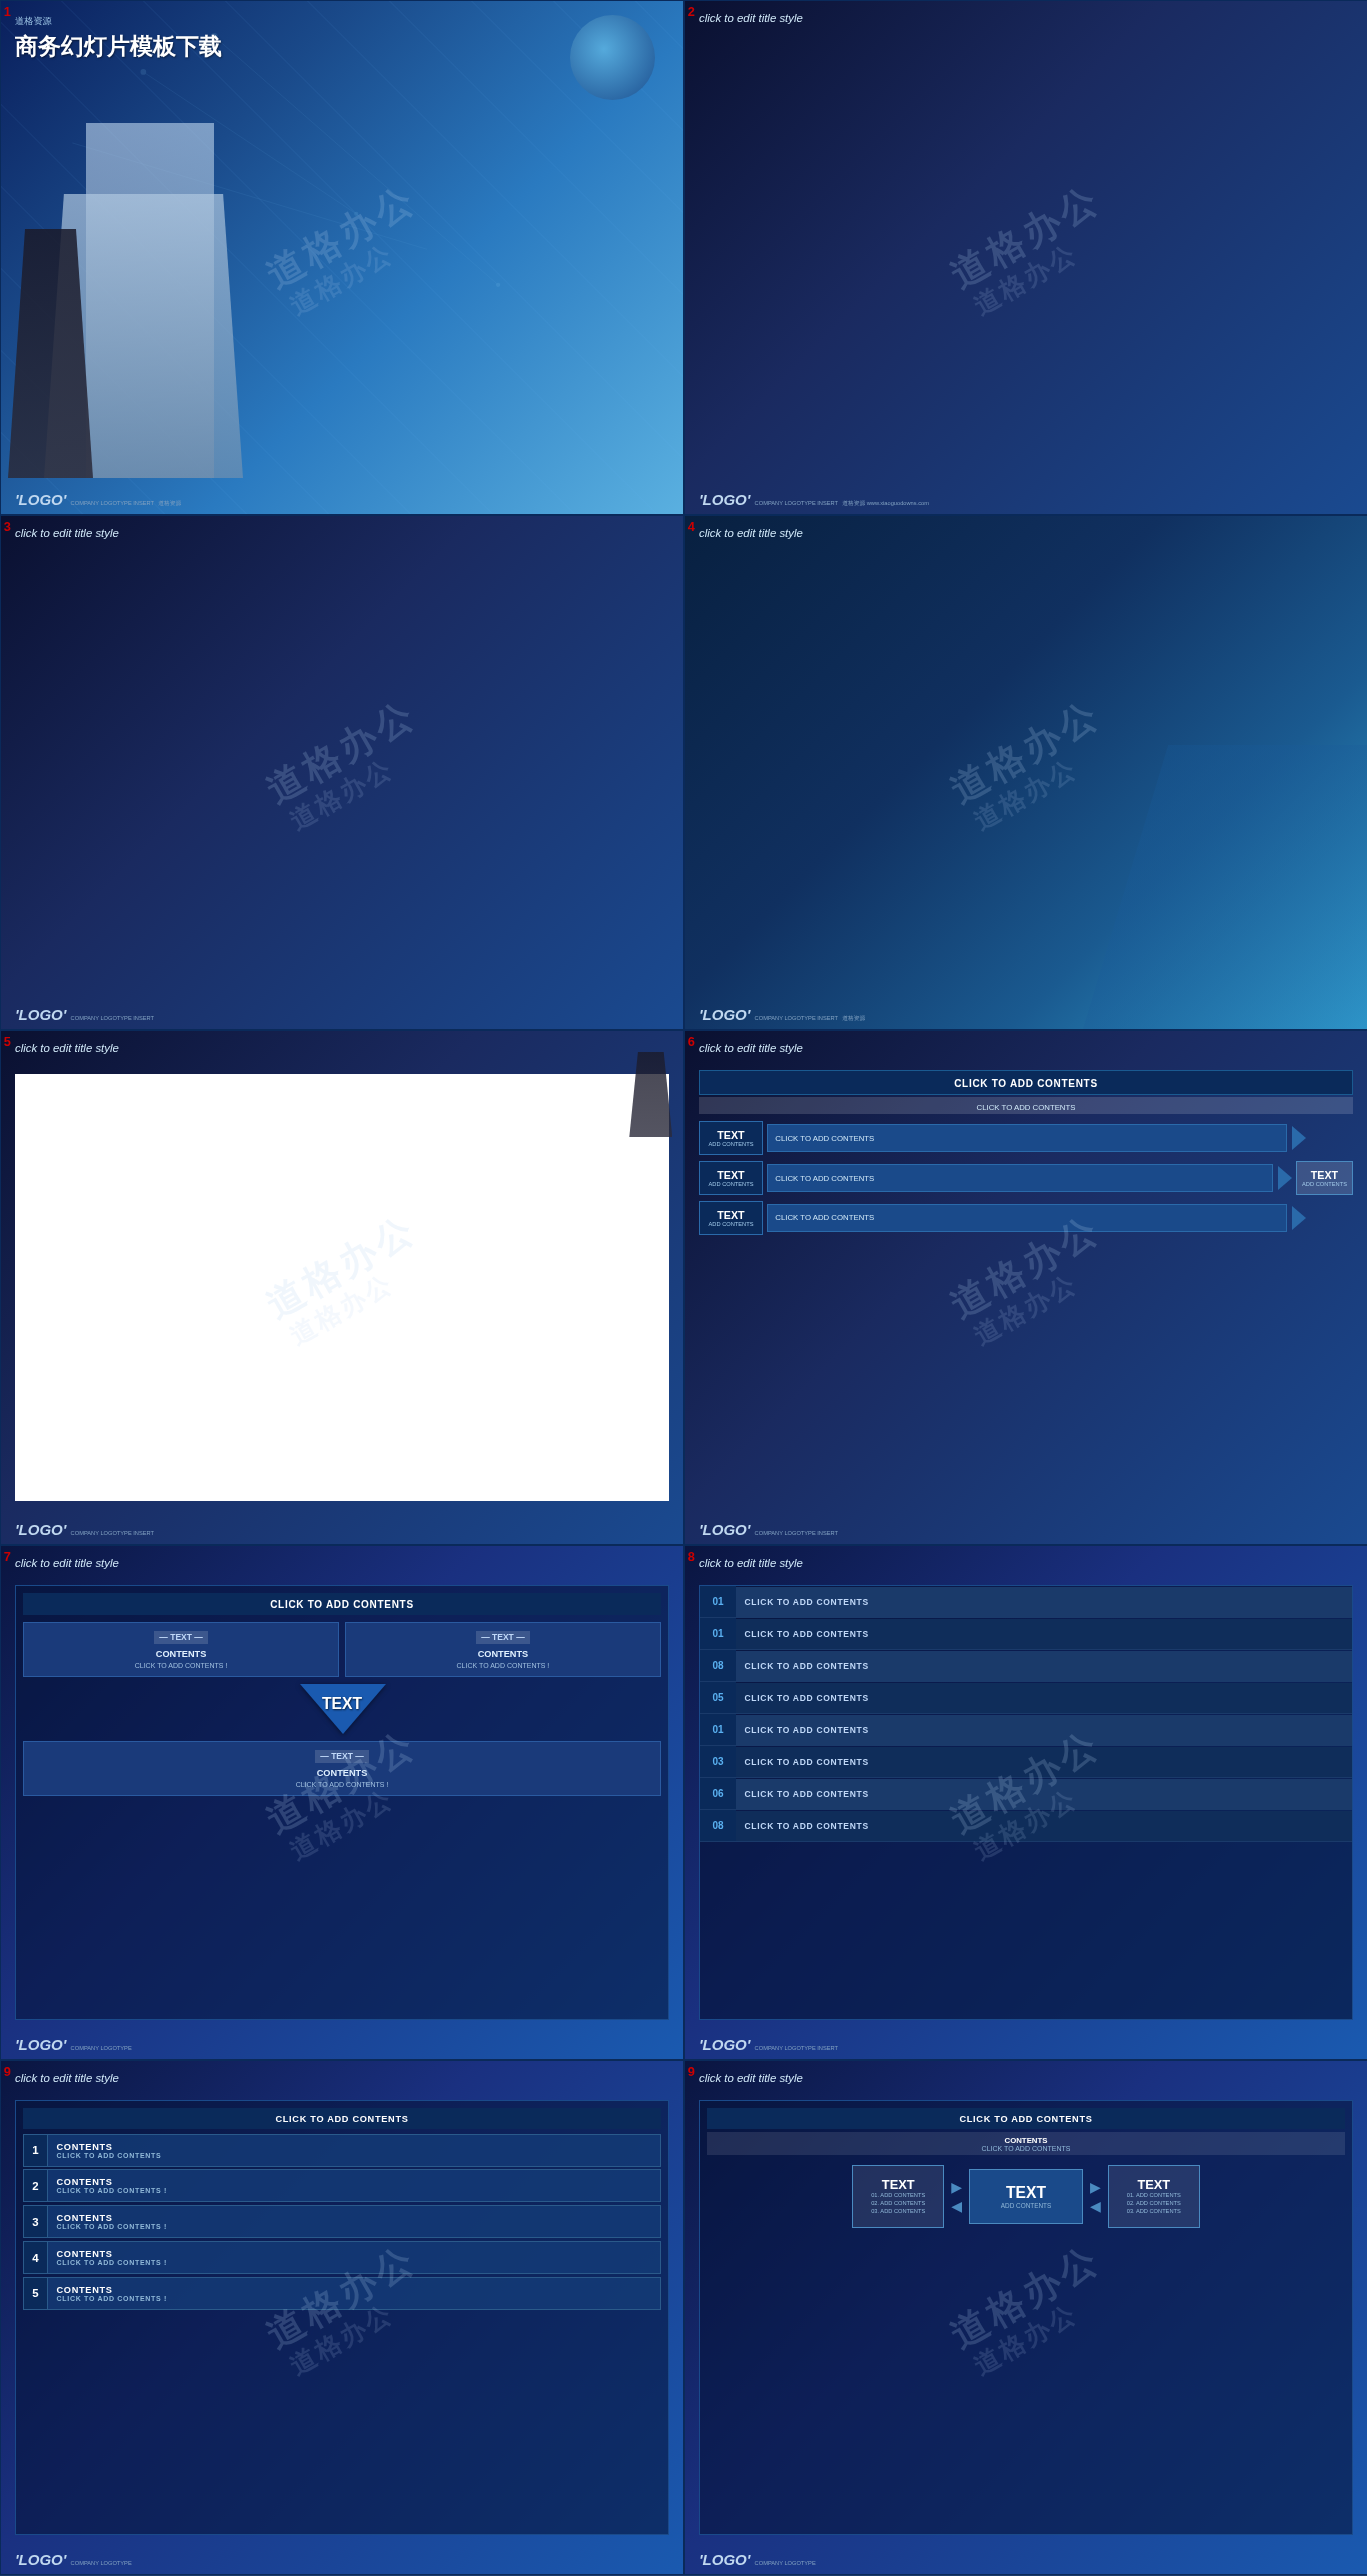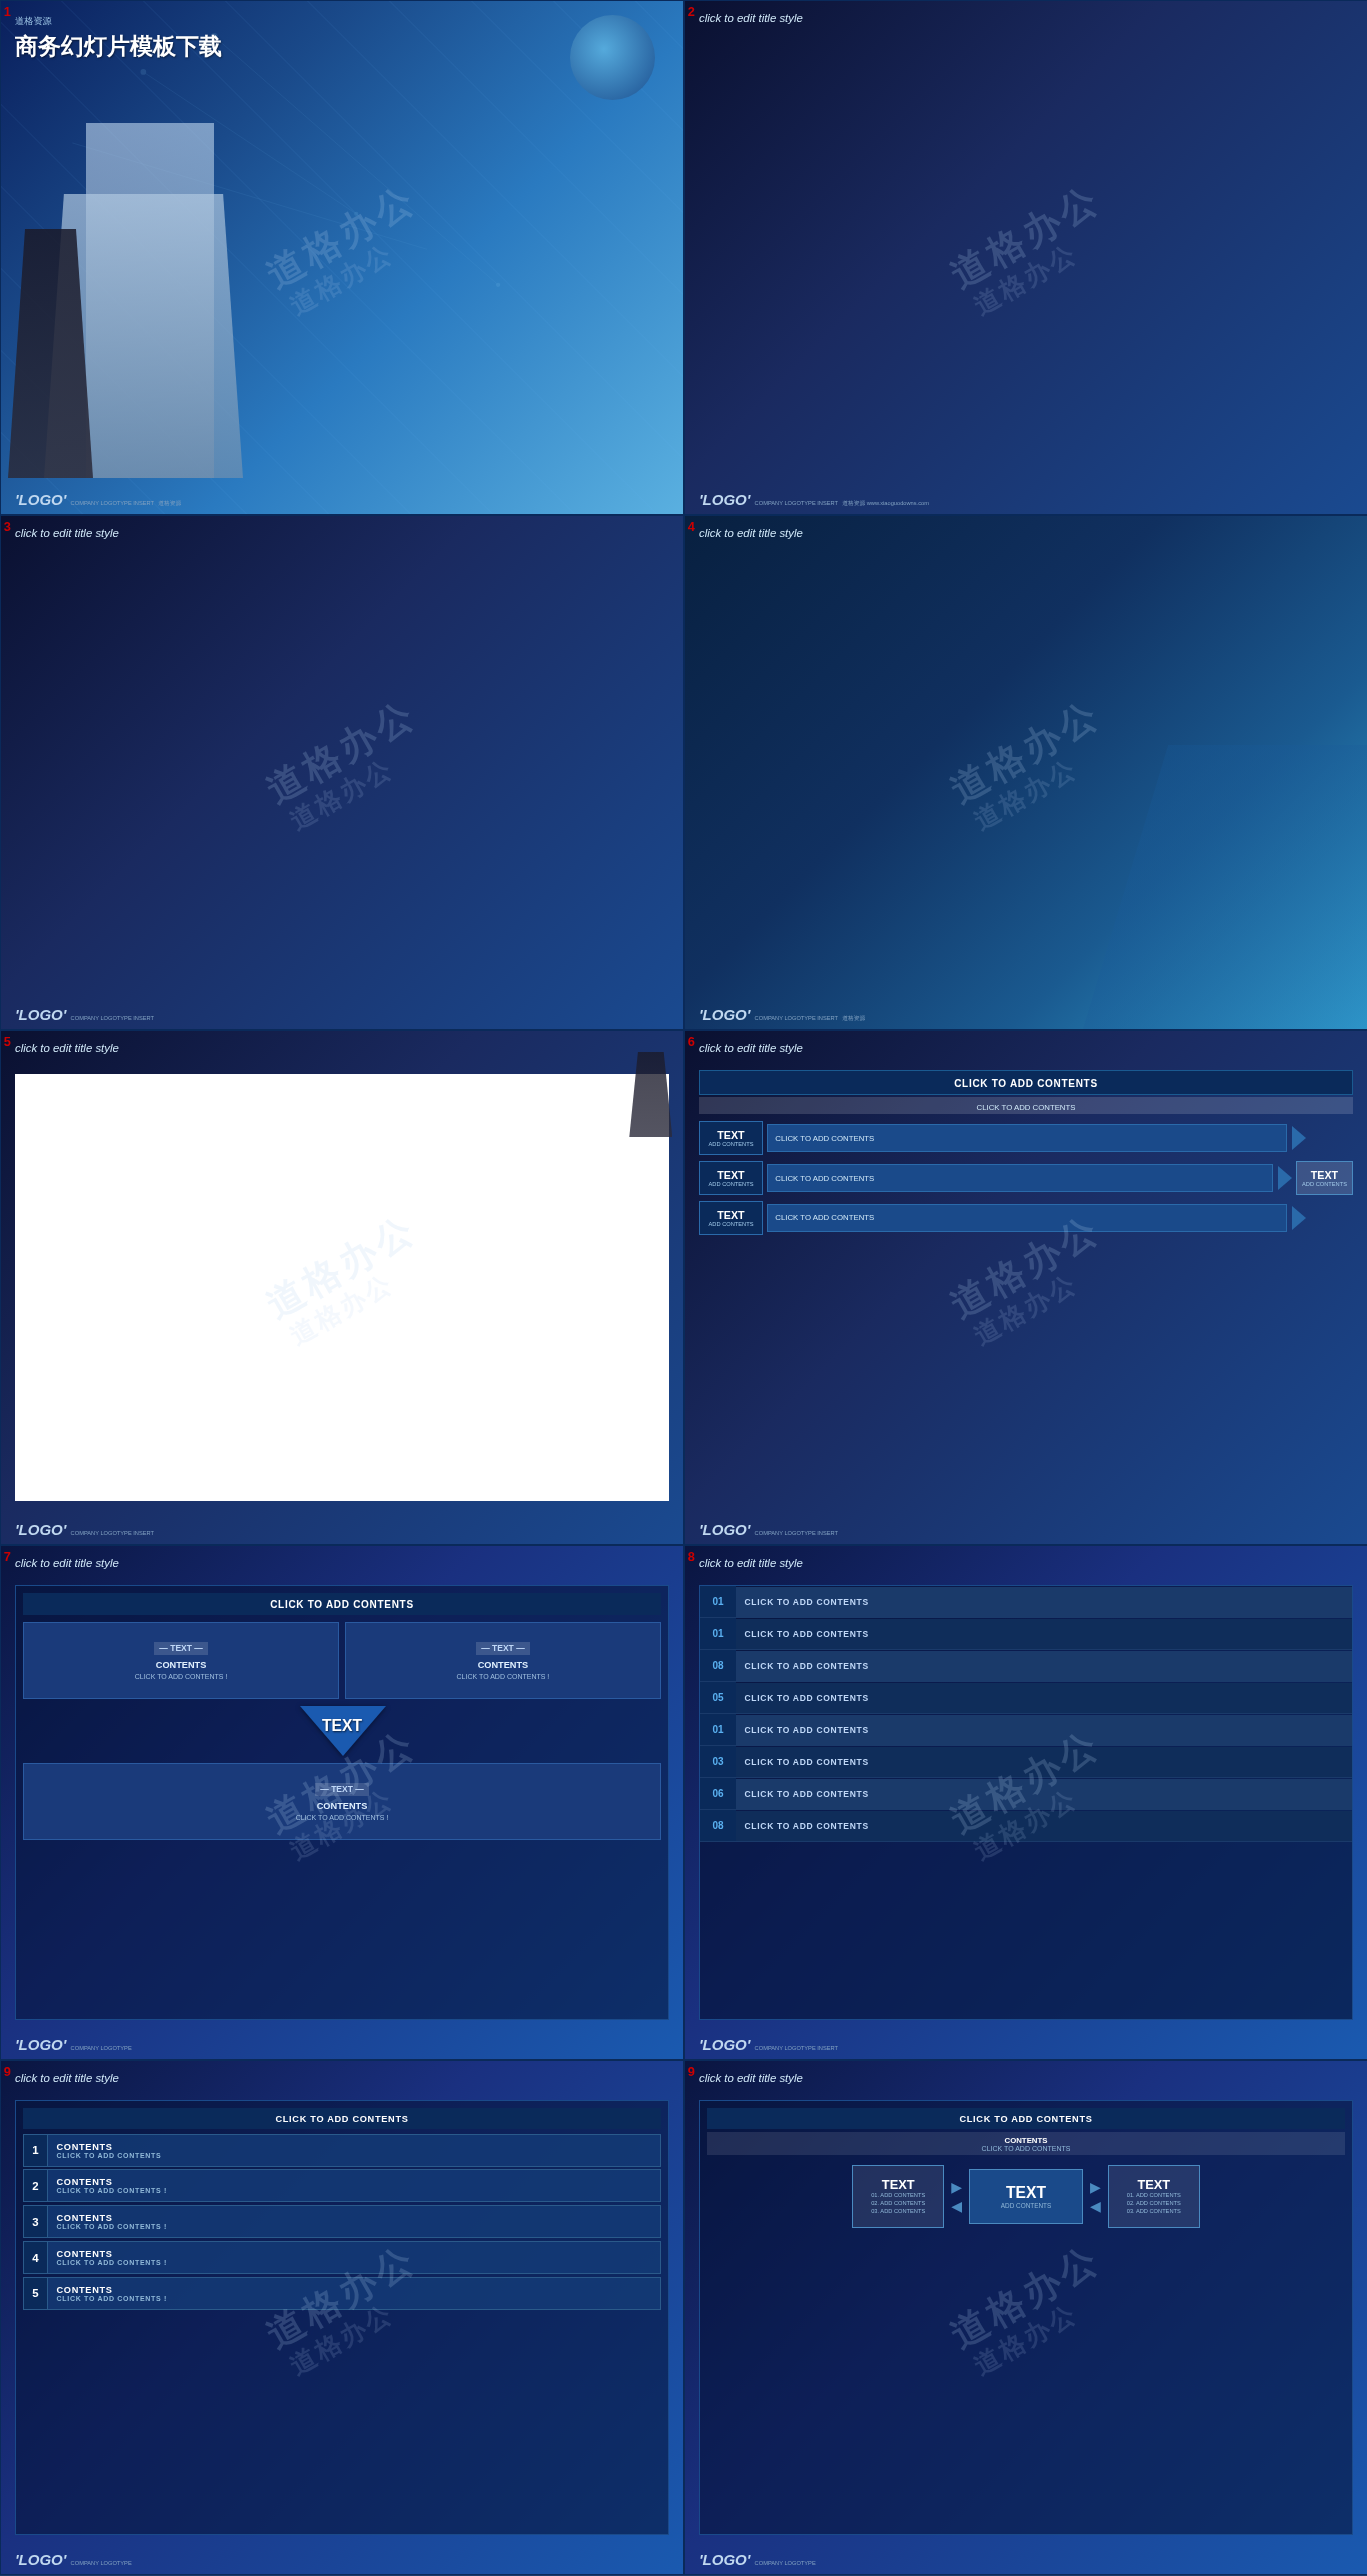--- a/index.html
+++ b/index.html
@@ -317,21 +317,21 @@
       padding: 5.7px;
       margin-bottom: 7px;
       font-size: 10px;
       font-weight: bold;
       color: #ffffff;
       letter-spacing: 0.7px;
     }
     .s7-cell {
       background: #1a3a7a;
       border: 0.7px solid #2a5aa0;
-      padding: 18px;
+      padding: 7px;
       text-align: center;
     }
     .s7-cell-label {
       font-size: 8.5px;
       font-weight: bold;
       color: #c0d8f8;
       padding: 1.4px 5.7px;
       background: rgba(255,255,255,0.15);
       display: inline-block;
       margin-bottom: 2.8px;

